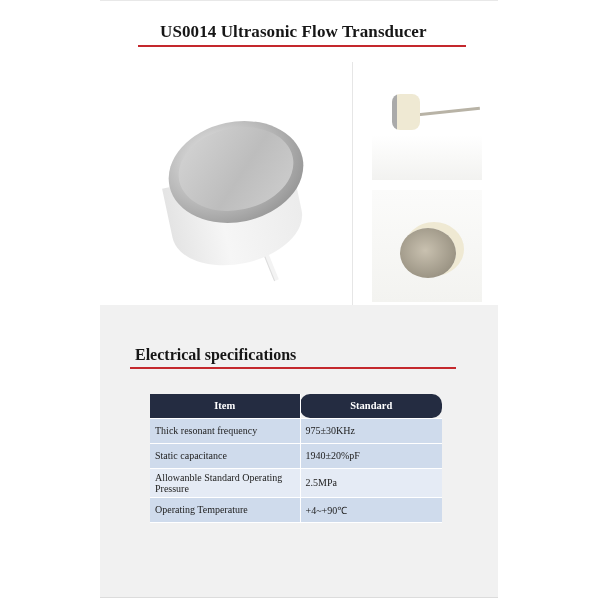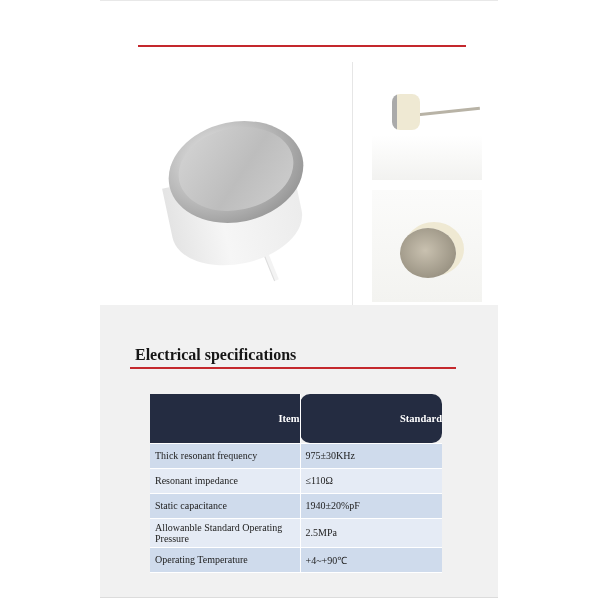--- a/index.html
+++ b/index.html
@@ -24,34 +24,35 @@
 
     .small-tx1 { position: absolute; left: 20px; top: 26px; width: 28px; height: 36px; border-radius: 8px; background: linear-gradient(90deg,#aaa 0 18%, #efe9d3 18%); }
     .small-tx1-cable { position: absolute; left: 46px; top: 42px; width: 62px; height: 3px; background: #b8b3a6; transform: rotate(-6deg); }
     .small-tx2 { position: absolute; left: 28px; top: 38px; width: 56px; height: 50px; border-radius: 50%; background: radial-gradient(ellipse at 45% 45%, #c9c1b0, #9c9585 70%, #6e6a60); box-shadow: 6px -4px 0 2px #efe9d3; }
 
     .spec-section { position: absolute; left: 0; top: 305px; width: 398px; height: 293px; background: #f1f1f1; border-bottom: 1px solid #dcdcdc; }
     .spec-title { position: absolute; left: 35px; top: 41px; font-weight: bold; font-size: 16px; color: #161616; text-align: center; }
     .spec-rule { position: absolute; left: 30px; top: 62px; width: 326px; height: 2px; background: #c4282d; }
 
     .spec-table { position: absolute; left: 50px; top: 89px; width: 292px; border-collapse: collapse; font-size: 10px; }
-    .spec-table th { background: #242c41; color: #fff; font-weight: bold; height: 49px; text-align: right; font-size: 10.5px; }
+    .spec-table th { background: #242c41; color: #fff; font-weight: bold; height: 24px; text-align: center; font-size: 10.5px; }
     .spec-table td { height: 25px; padding: 3px 5px; color: #222; border-left: 1px solid #fff; }
     .spec-table th + th { border-left: 1px solid #fff; border-radius: 10px; }
     .spec-table tr.odd td { background: #cfdbec; }
     .spec-table tr.even td { background: #e5ebf5; }
     .spec-table td:first-child { width: 150px; border-left: none; }
     .spec-table tr { border-bottom: 1px solid #fff; }
   </style>
 </head>
 <body>
 
 <div class="page">
 
   <div class="title-block">
+    <div class="title">US0014 Ultrasonic Flow Transducer</div>
     <div class="title-rule"></div>
   </div>
 
   <div class="gallery">
     <div class="main-photo">
       <div class="tx-cable"></div>
       <div class="tx-body"></div>
       <div class="tx-ring"></div>
       <div class="tx-face"></div>
     </div>
@@ -74,24 +75,20 @@
         <tr>
           <th>Item</th>
           <th>Standard</th>
         </tr>
       </thead>
       <tbody>
         <tr class="odd">
           <td>Thick resonant frequency</td>
           <td>975±30KHz</td>
         </tr>
-        <tr class="even">
-          <td>Resonant impedance</td>
-          <td>≤110Ω</td>
-        </tr>
         <tr class="odd">
           <td>Static capacitance</td>
           <td>1940±20%pF</td>
         </tr>
         <tr class="even">
           <td>Allowanble Standard Operating Pressure</td>
           <td>2.5MPa</td>
         </tr>
         <tr class="odd">
           <td>Operating Temperature</td>

